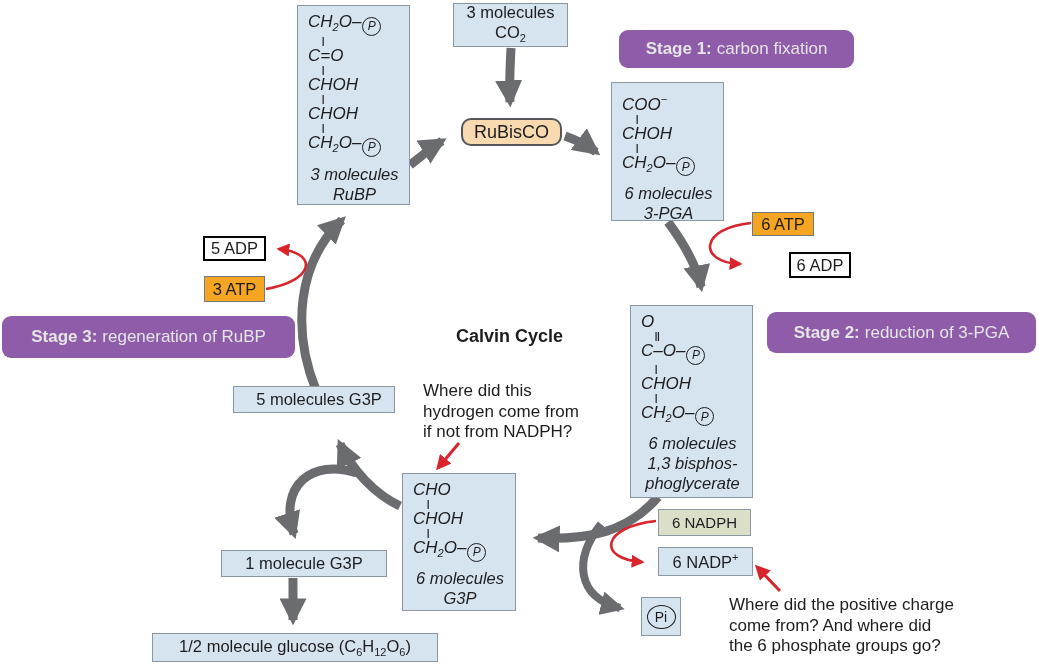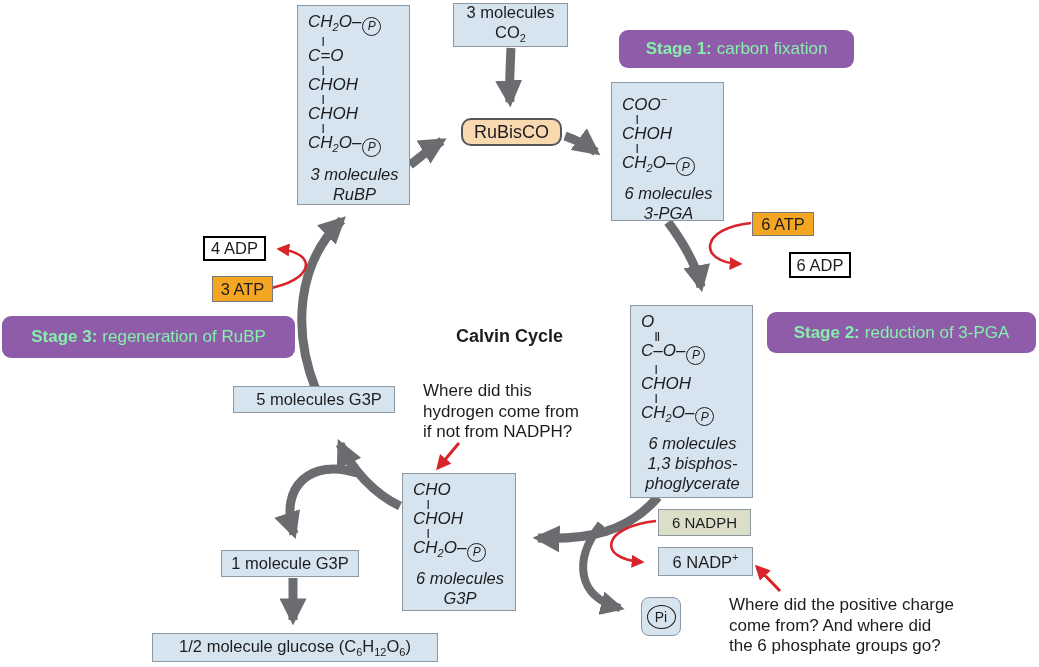--- a/index.html
+++ b/index.html
@@ -36,21 +36,21 @@
   }
   .whitebox{
     background:#ffffff;border:2.2px solid #000;display:flex;align-items:center;
     justify-content:center;font-size:16.5px;white-space:nowrap;
   }
   .greenbox{
     background:#dcdfc8;border:1.5px solid #8b98a3;display:flex;align-items:center;
     justify-content:center;font-size:15px;white-space:nowrap;
   }
   .stage{
-    background:#8e5ca8;border-radius:9px;color:#86efac;display:flex;align-items:center;
+    background:#8e5ca8;border-radius:9px;color:#e5e5e5;display:flex;align-items:center;
     justify-content:center;font-size:17px;white-space:nowrap;
   }
   .stage b{margin-right:5px;}
   .pill{
     background:#f9d9b0;border:2px solid #55565a;border-radius:10px;
     display:flex;align-items:center;justify-content:center;font-size:18px;
   }
   .question{font-weight:normal;font-size:17px;line-height:20.5px;}
   .question .ln{display:block;}
   .cycle-title{font-weight:bold;font-size:18px;white-space:nowrap;}
@@ -177,39 +177,39 @@
     <span>regeneration of RuBP</span>
   </div>
 
   <div class="abs orangebox" style="left:752px;top:212px;width:62px;height:24px;">
     <span>6 ATP</span>
   </div>
   <div class="abs whitebox" style="left:789px;top:252px;width:62px;height:26px;">
     <span>6 ADP</span>
   </div>
   <div class="abs whitebox" style="left:203px;top:236px;width:63px;height:25px;">
-    <span>4 ADP</span>
-  </div>
-  <div class="abs orangebox" style="left:204px;top:276px;width:61px;height:26px;margin-left:8px;">
+    <span>5 ADP</span>
+  </div>
+  <div class="abs orangebox" style="left:204px;top:276px;width:61px;height:26px;">
     <span>3 ATP</span>
   </div>
   <div class="abs greenbox" style="left:658px;top:509px;width:93px;height:27px;">
     <span>6 NADPH</span>
   </div>
   <div class="abs bluebox" style="left:658px;top:547px;width:95px;height:29px;">
     <span>6 NADP<sup>+</sup></span>
   </div>
-  <div class="abs bluebox" style="left:641px;top:597px;width:40px;height:39px;border-radius:8px;">
+  <div class="abs bluebox" style="left:641px;top:597px;width:40px;height:39px;">
     <span class="pi-circle">Pi</span>
   </div>
 
   <div class="abs bluebox" style="left:233px;top:386px;width:162px;height:27px;padding-left:10px;">
     <span>5 molecules G3P</span>
   </div>
-  <div class="abs bluebox" style="left:221px;top:550px;width:138px;height:27px;">
+  <div class="abs bluebox" style="left:221px;top:550px;width:166px;height:27px;">
     <span>1 molecule G3P</span>
   </div>
   <div class="abs bluebox" style="left:152px;top:633px;width:286px;height:29px;">
     <span>1/2 molecule glucose (C<sub>6</sub>H<sub>12</sub>O<sub>6</sub>)</span>
   </div>
 
   <div class="abs cycle-title" style="left:456px;top:326px;">Calvin Cycle</div>
 
   <div class="abs question" style="left:423px;top:381px;">
       <span class="ln">Where did this</span>

